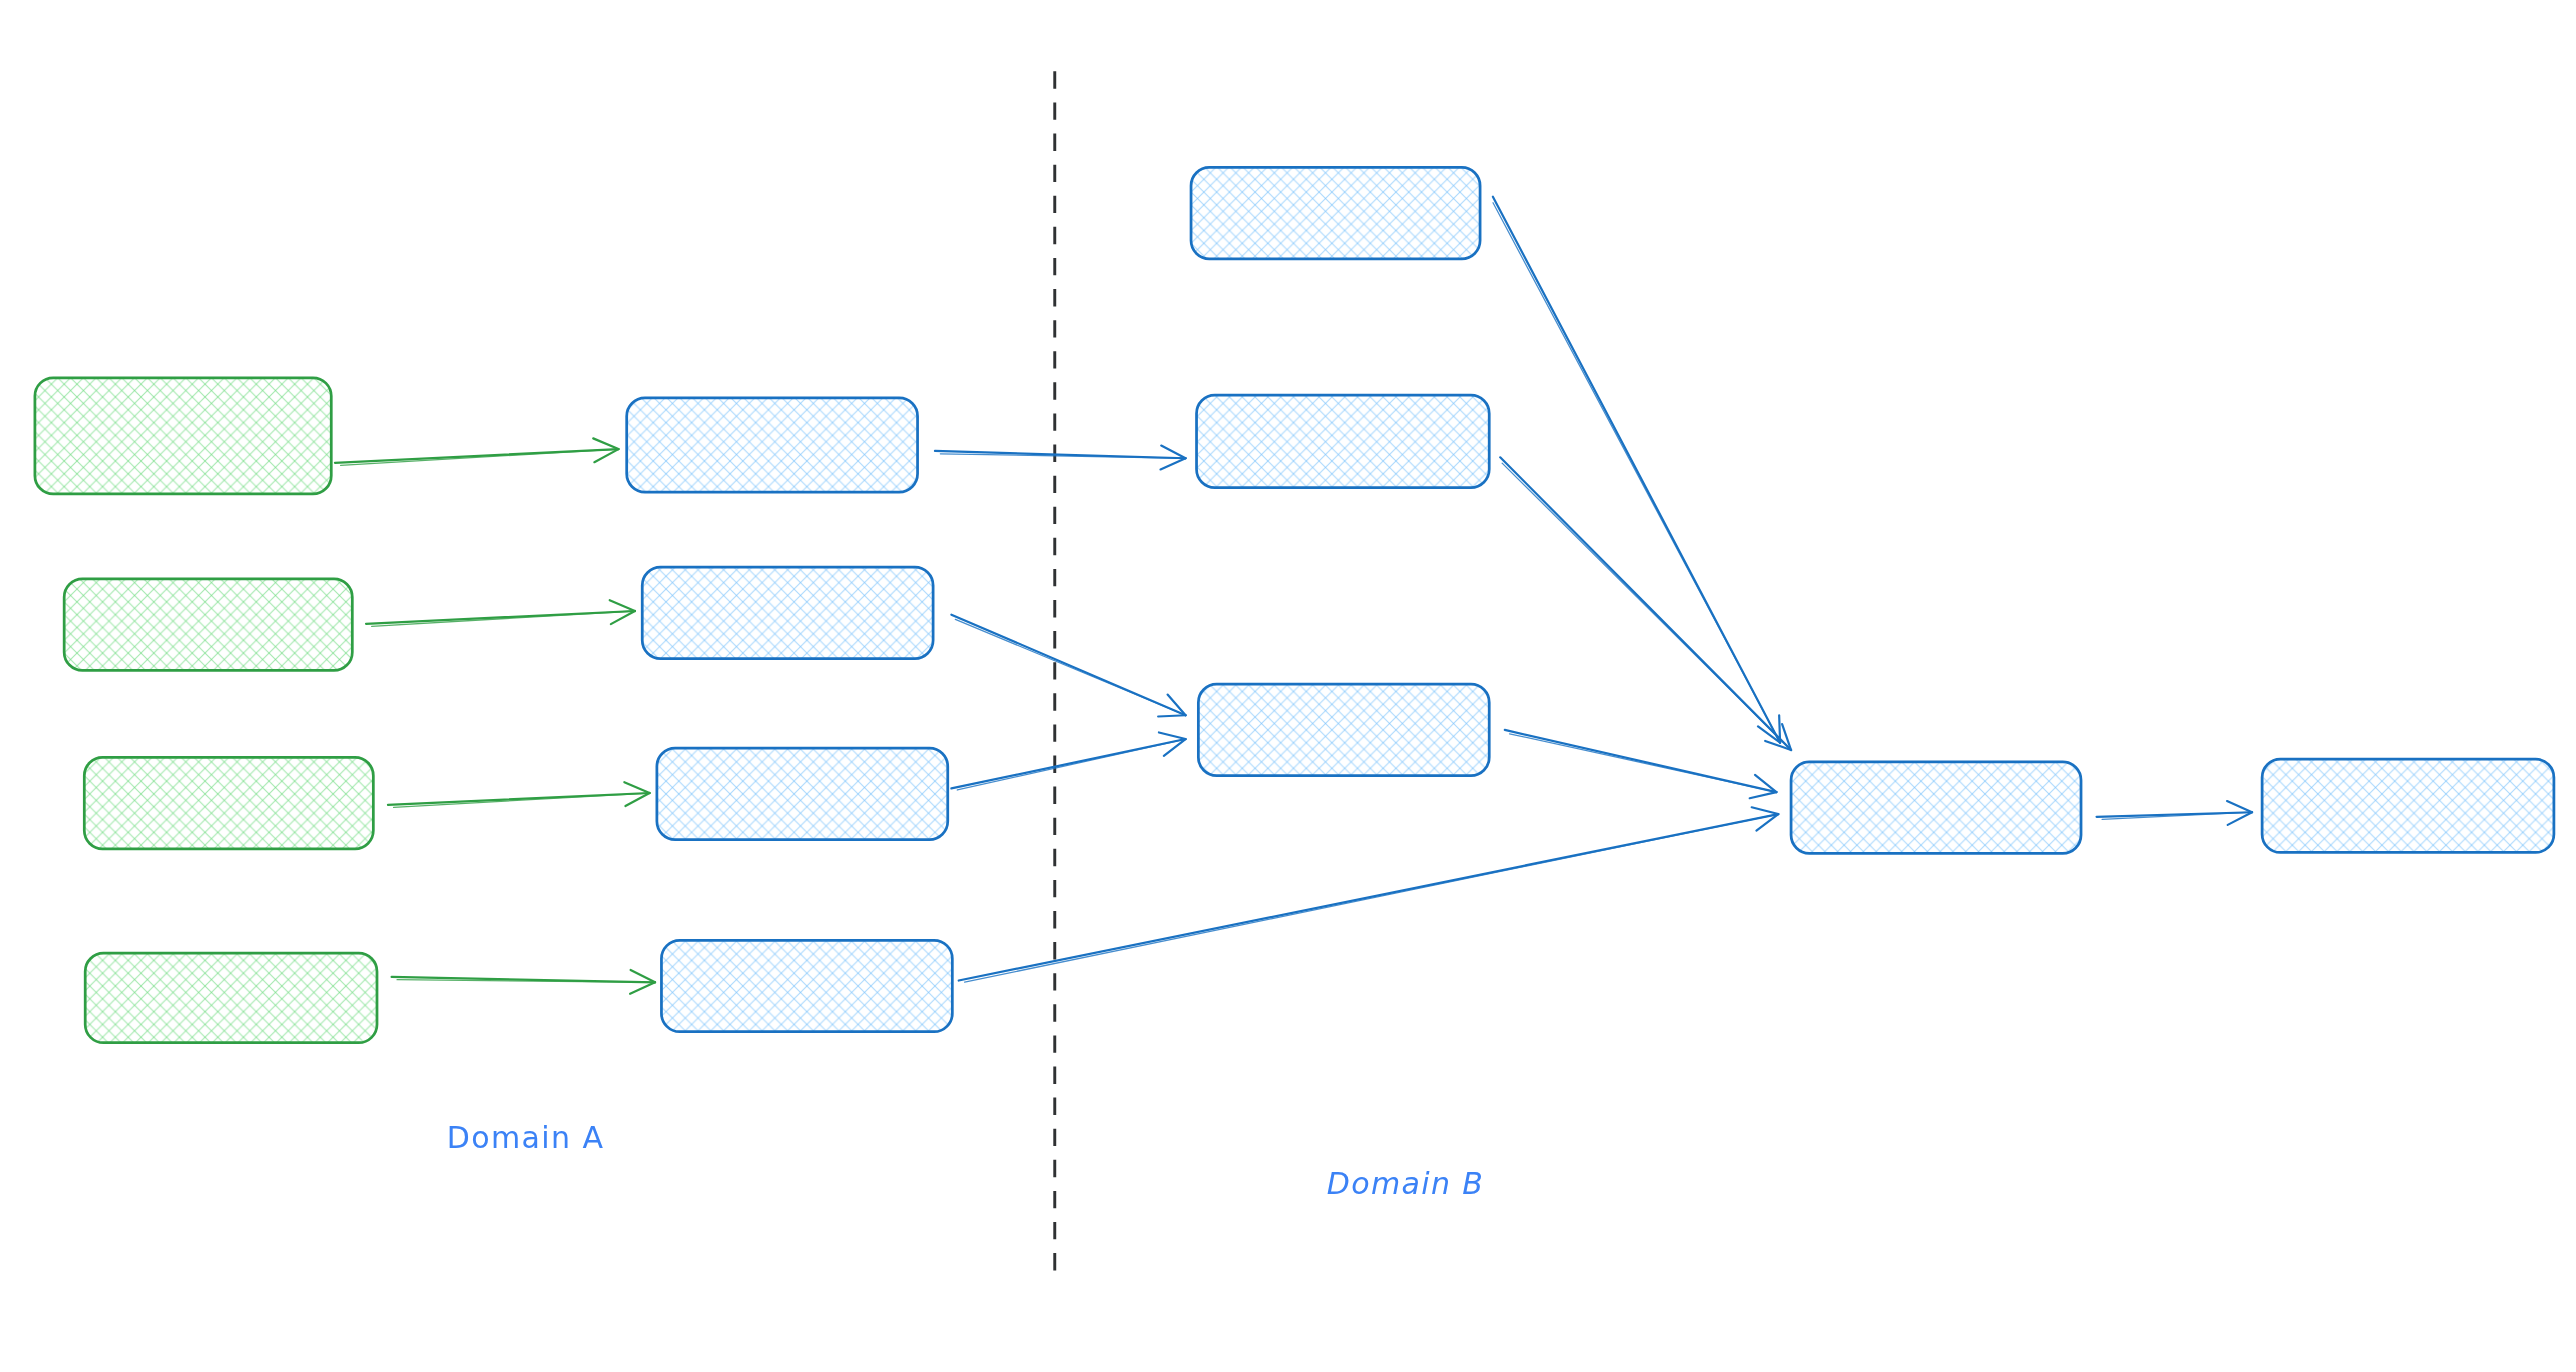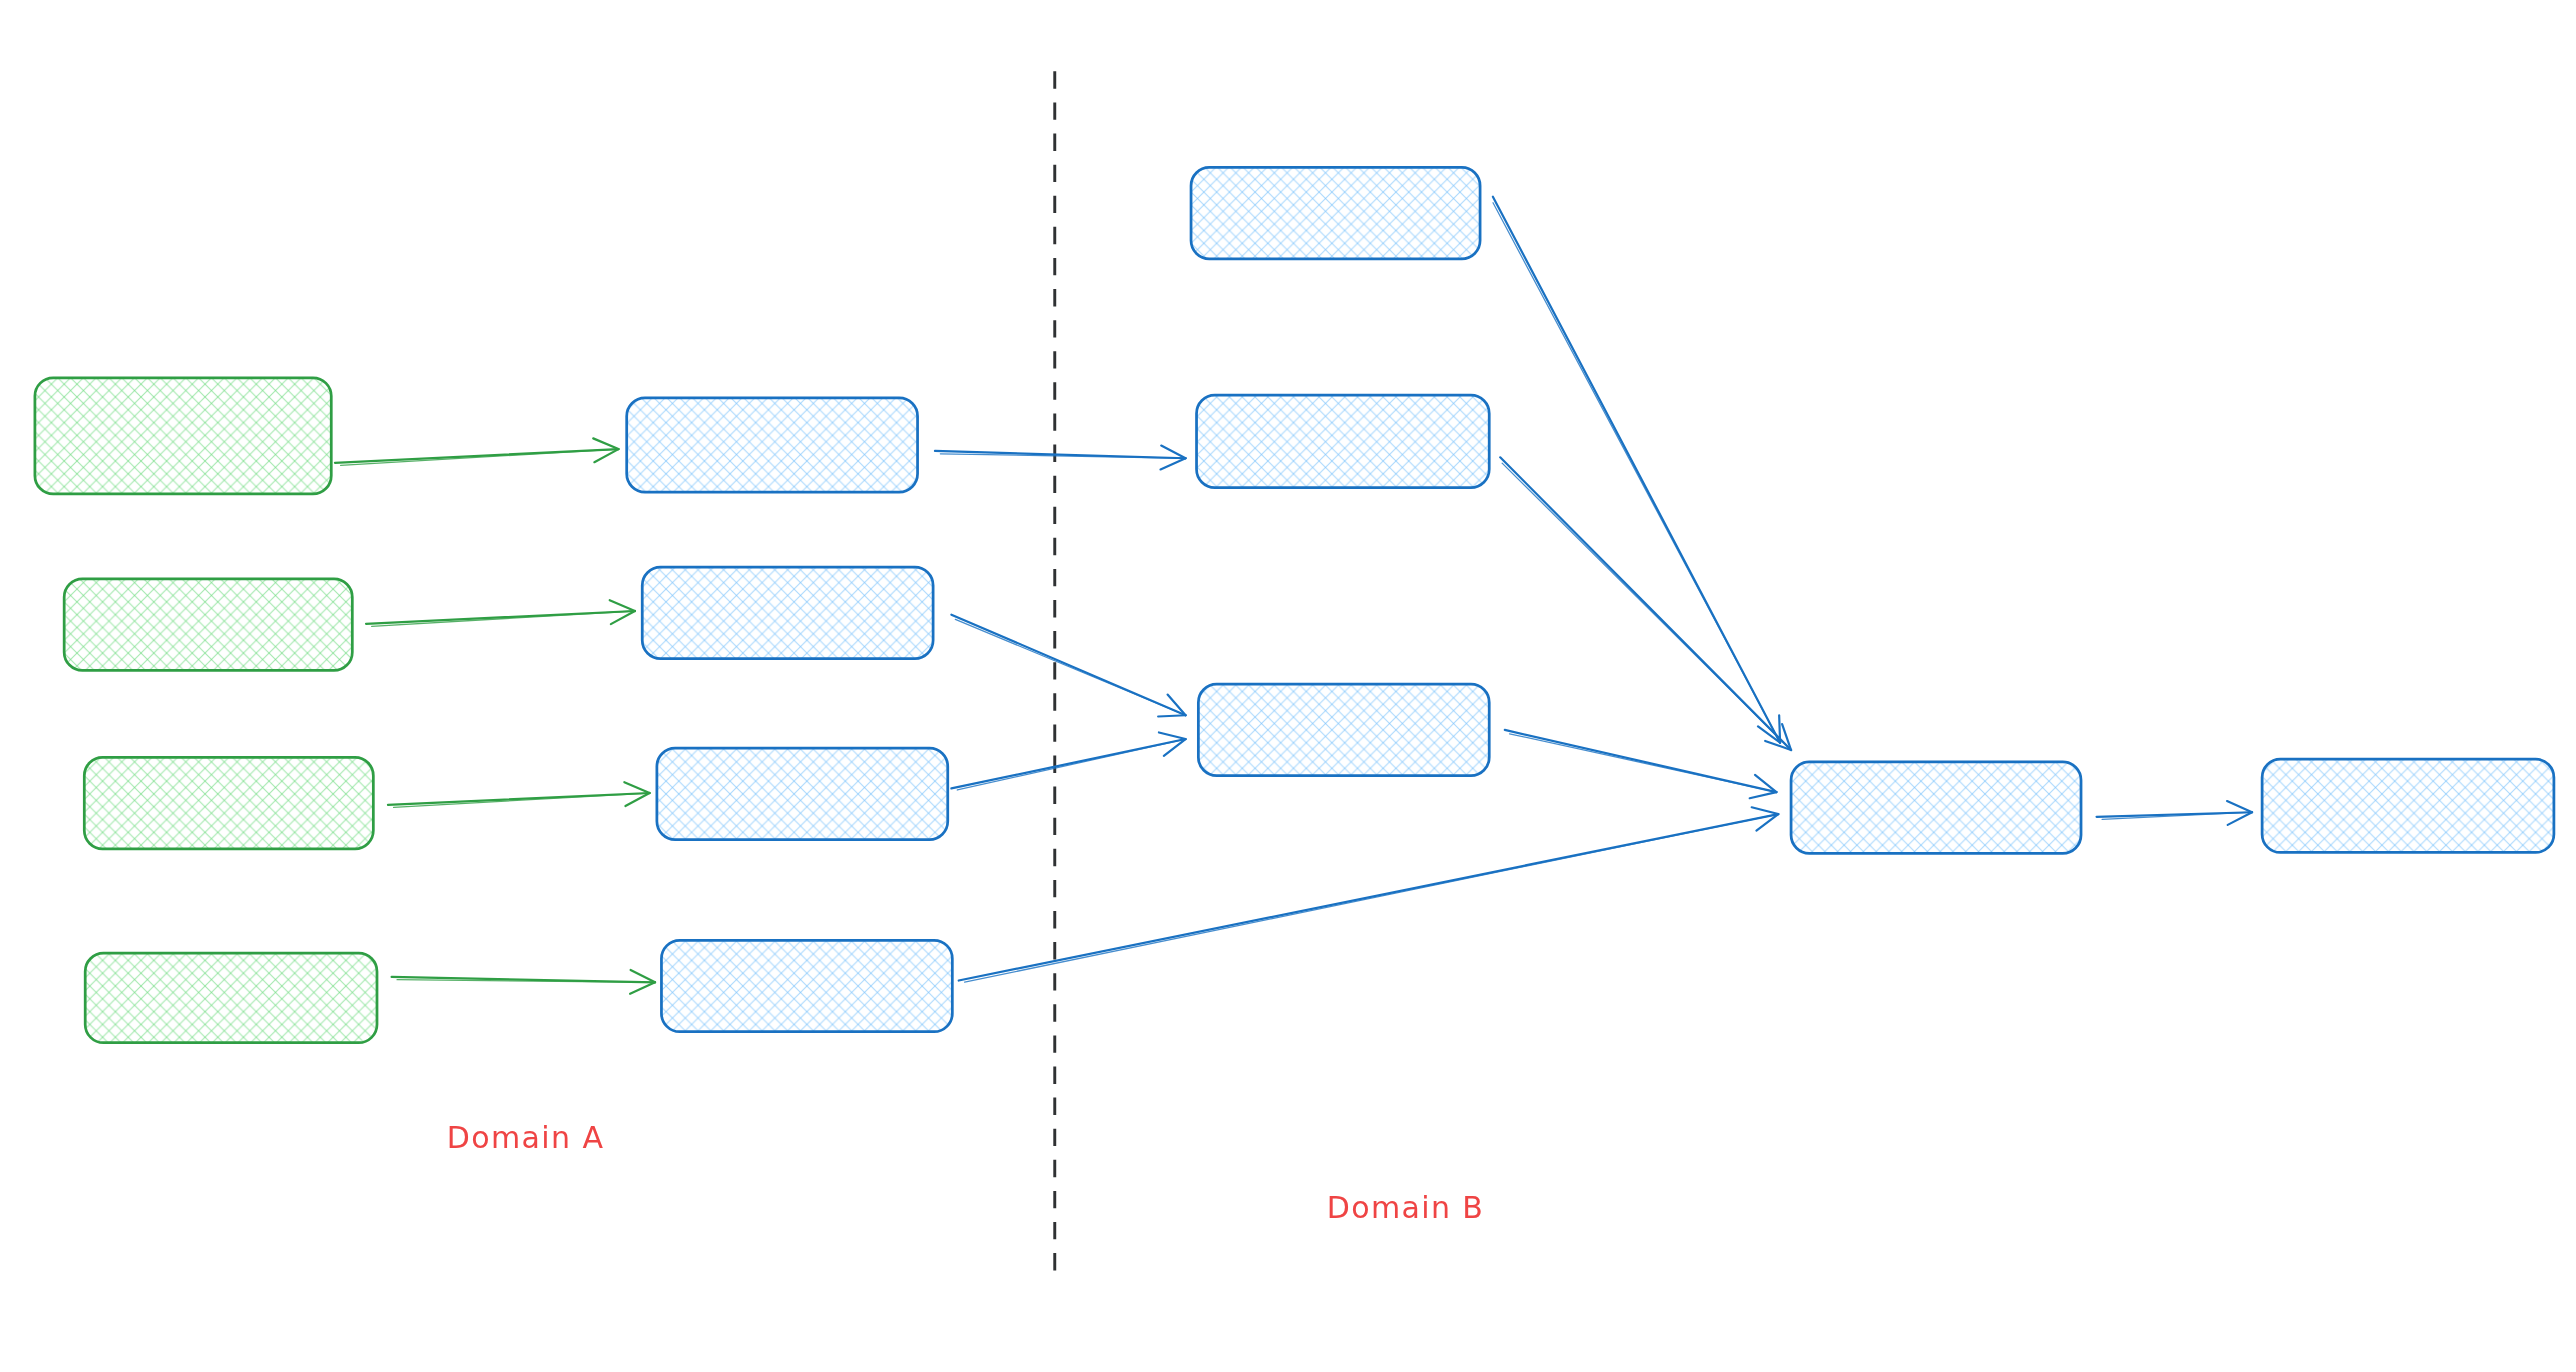--- a/index.html
+++ b/index.html
@@ -1,24 +1,24 @@
 <!DOCTYPE html>
 <html style="font-size:14.6px"><head>
 <meta charset="utf-8">
 <style>
   html,body{margin:0;padding:0;background:#ffffff;}
   body{width:2576px;height:1372px;position:relative;overflow:hidden;
        font-family:"DejaVu Sans", sans-serif;}
   .canvas{position:absolute;left:0;top:0;width:2576px;height:1372px;}
   #diagram-svg{position:absolute;left:0;top:0;}
   .domain-label{position:absolute;width:293px;text-align:center;
-    font-size:30px;font-weight:500;letter-spacing:1.4px;color:#ef4444;
+    font-size:30px;font-weight:500;letter-spacing:1.4px;color:#3b82f6;
     font-family:"DejaVu Sans", sans-serif;}
   #label-a{left:379px;top:1120px;}
-  #label-b{left:1259px;top:1190px;}
+  #label-b{left:1259px;top:1166px;font-style:italic;}
 </style>
 </head>
 <body>
 
 <div class="canvas">
   <svg id="diagram-svg" width="2576" height="1372" viewBox="0 0 2816 1500" xmlns="http://www.w3.org/2000/svg">
       <defs>
         <pattern id="hatch-green" patternUnits="userSpaceOnUse" width="14" height="14">
           <path d="M0,14 L14,0 M-3,3 L3,-3 M11,17 L17,11" stroke="#69db7c" stroke-width="1.2" opacity="0.6" fill="none"></path>
           <path d="M0,0 L14,14 M11,-3 L17,3 M-3,11 L3,17" stroke="#69db7c" stroke-width="1.2" opacity="0.6" fill="none"></path>

